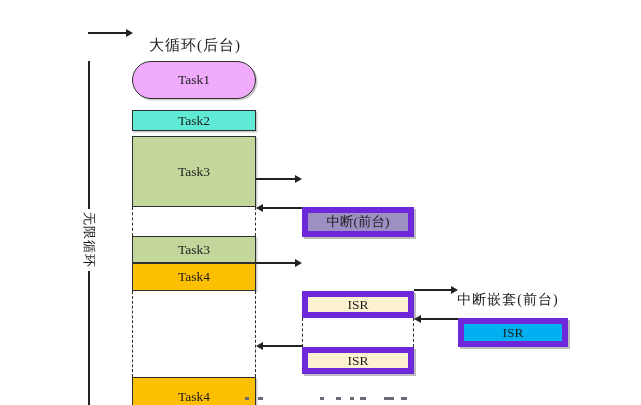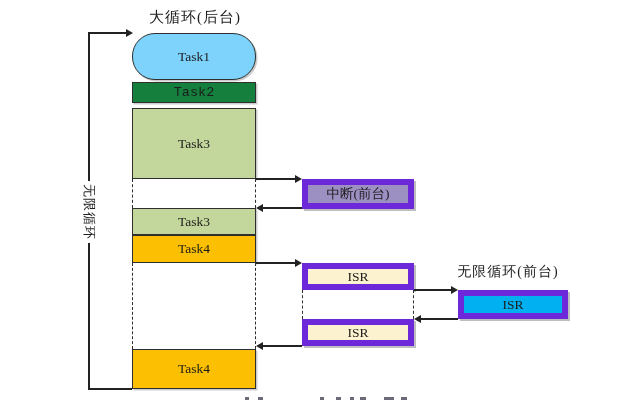--- a/index.html
+++ b/index.html
@@ -1,20 +1,20 @@
 <!DOCTYPE html>
 <html><head>
 <meta charset="utf-8">
 <style>
   html,body{margin:0;padding:0;background:#fff;}
   #stage{
     position:relative;width:641px;height:405px;background:#ffffff;overflow:hidden;
     font-family:"Liberation Serif","DejaVu Serif",serif;color:#1c1c1c;
   }
-  .abs{position:absolute;box-sizing:border-box;}
+  .abs{position:absolute;box-sizing:border-box;margin-top:28px;}
   
   .diag-title{font-size:15px;text-align:center;letter-spacing:1px;}
   
   .block{
     left:132px;width:124px;border:1px solid #2f2f2f;
     display:flex;align-items:center;justify-content:center;
     font-size:13.5px;box-shadow:1.5px 1.5px 0 rgba(110,110,110,0.35);
   }
   .gapseg{
     left:132px;width:124px;background:#ffffff;
@@ -54,36 +54,36 @@
 
   <div class="abs diag-title" style="left:120px;top:8px;width:150px;">大循环(后台)</div>
 
   <div class="abs line" style="left:88px;top:33px;width:1.5px;height:356px;"></div>
   <div class="arr right" style="left:88px;top:32px;width:38px;"></div>
   <div class="abs line" style="left:88px;top:388px;width:44px;height:1.5px;"></div>
   <div class="abs loop-label-wrap">
     <span class="loop-label">无限循环</span>
   </div>
 
-  <div class="abs block" style="top:33px;height:47px;background:#7dd3fc;border-radius:23px;">Task1</div>
-  <div class="abs block" style="top:82px;height:21px;background:#15803d;font-family:Liberation Mono, monospace;">Task2</div>
+  <div class="abs block" style="top:33px;height:38px;background:#f0abfc;border-radius:23px;">Task1</div>
+  <div class="abs block" style="top:82px;height:21px;background:#5eead4;">Task2</div>
   <div class="abs block" style="top:108px;height:71px;background:#c3d69b;">Task3</div>
   <div class="abs gapseg" style="top:179px;height:29px;"></div>
   <div class="abs block" style="top:208px;height:27px;background:#c3d69b;">Task3</div>
   <div class="abs block" style="top:235px;height:28px;background:#fcbf01;">Task4</div>
   <div class="abs gapseg" style="top:263px;height:86px;"></div>
   <div class="abs block" style="top:349px;height:40px;background:#fcbf01;">Task4</div>
 
   <div class="abs sidebox" style="left:302px;top:179px;width:112px;height:30px;background:#9c8fc2;">中断(前台)</div>
 
   <div class="abs sidebox" style="left:302px;top:263px;width:112px;height:27px;background:#fcf2cf;">ISR</div>
   <div class="abs gapseg" style="left:302px;top:290px;width:112px;height:29px;"></div>
   <div class="abs sidebox" style="left:302px;top:319px;width:112px;height:27px;background:#fcf2cf;">ISR</div>
 
-  <div class="abs diag-title" style="left:440px;top:263px;width:136px;font-size:14px;">无限循环(前台)</div>
+  <div class="abs diag-title" style="left:440px;top:263px;width:136px;font-size:14px;">中断嵌套(前台)</div>
   <div class="abs sidebox" style="left:458px;top:290px;width:110px;height:29px;background:#00b0f0;">ISR</div>
 
   <div class="arr right" style="left:256px;top:178px;width:39px;"></div>
   <div class="arr left" style="left:263px;top:207px;width:39px;"></div>
   <div class="arr right" style="left:256px;top:262px;width:39px;"></div>
   <div class="arr right" style="left:414px;top:289px;width:37px;"></div>
   <div class="arr left" style="left:421px;top:318px;width:37px;"></div>
   <div class="arr left" style="left:263px;top:345px;width:39px;"></div>
 
   <div class="frag" style="left:245px;width:4px;"></div>

